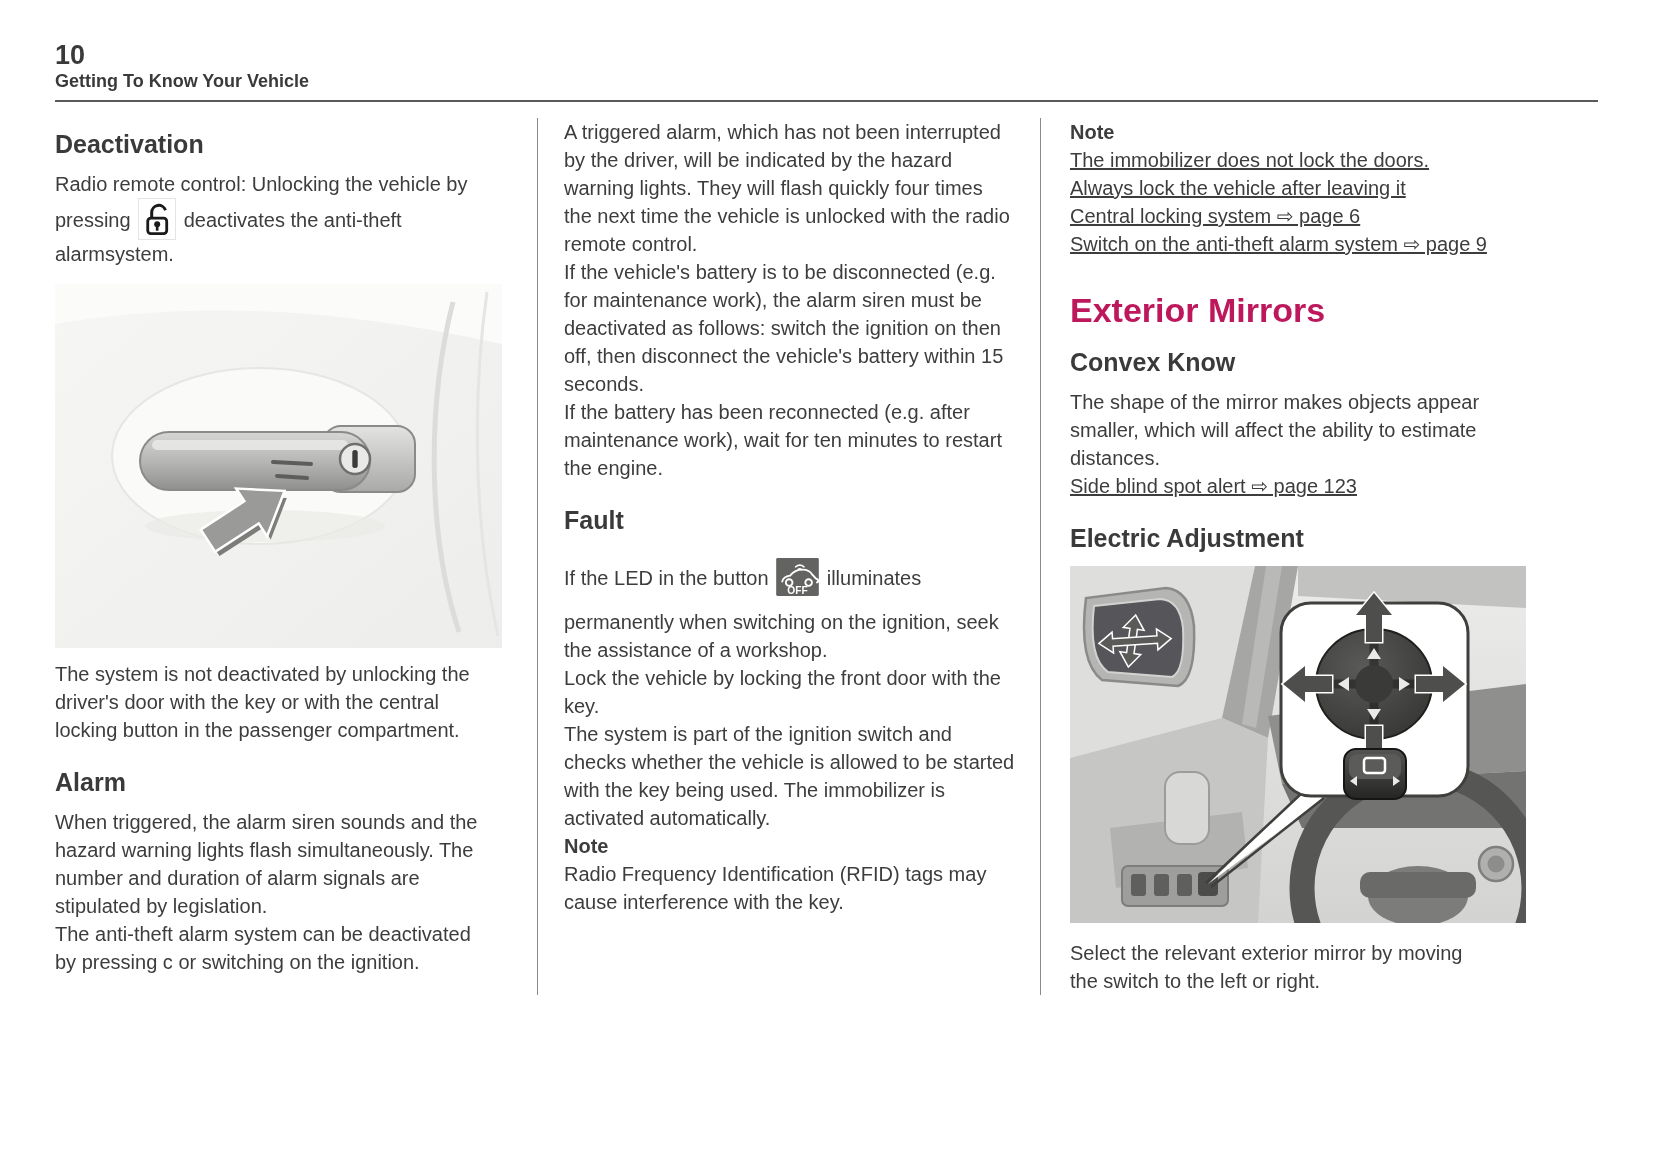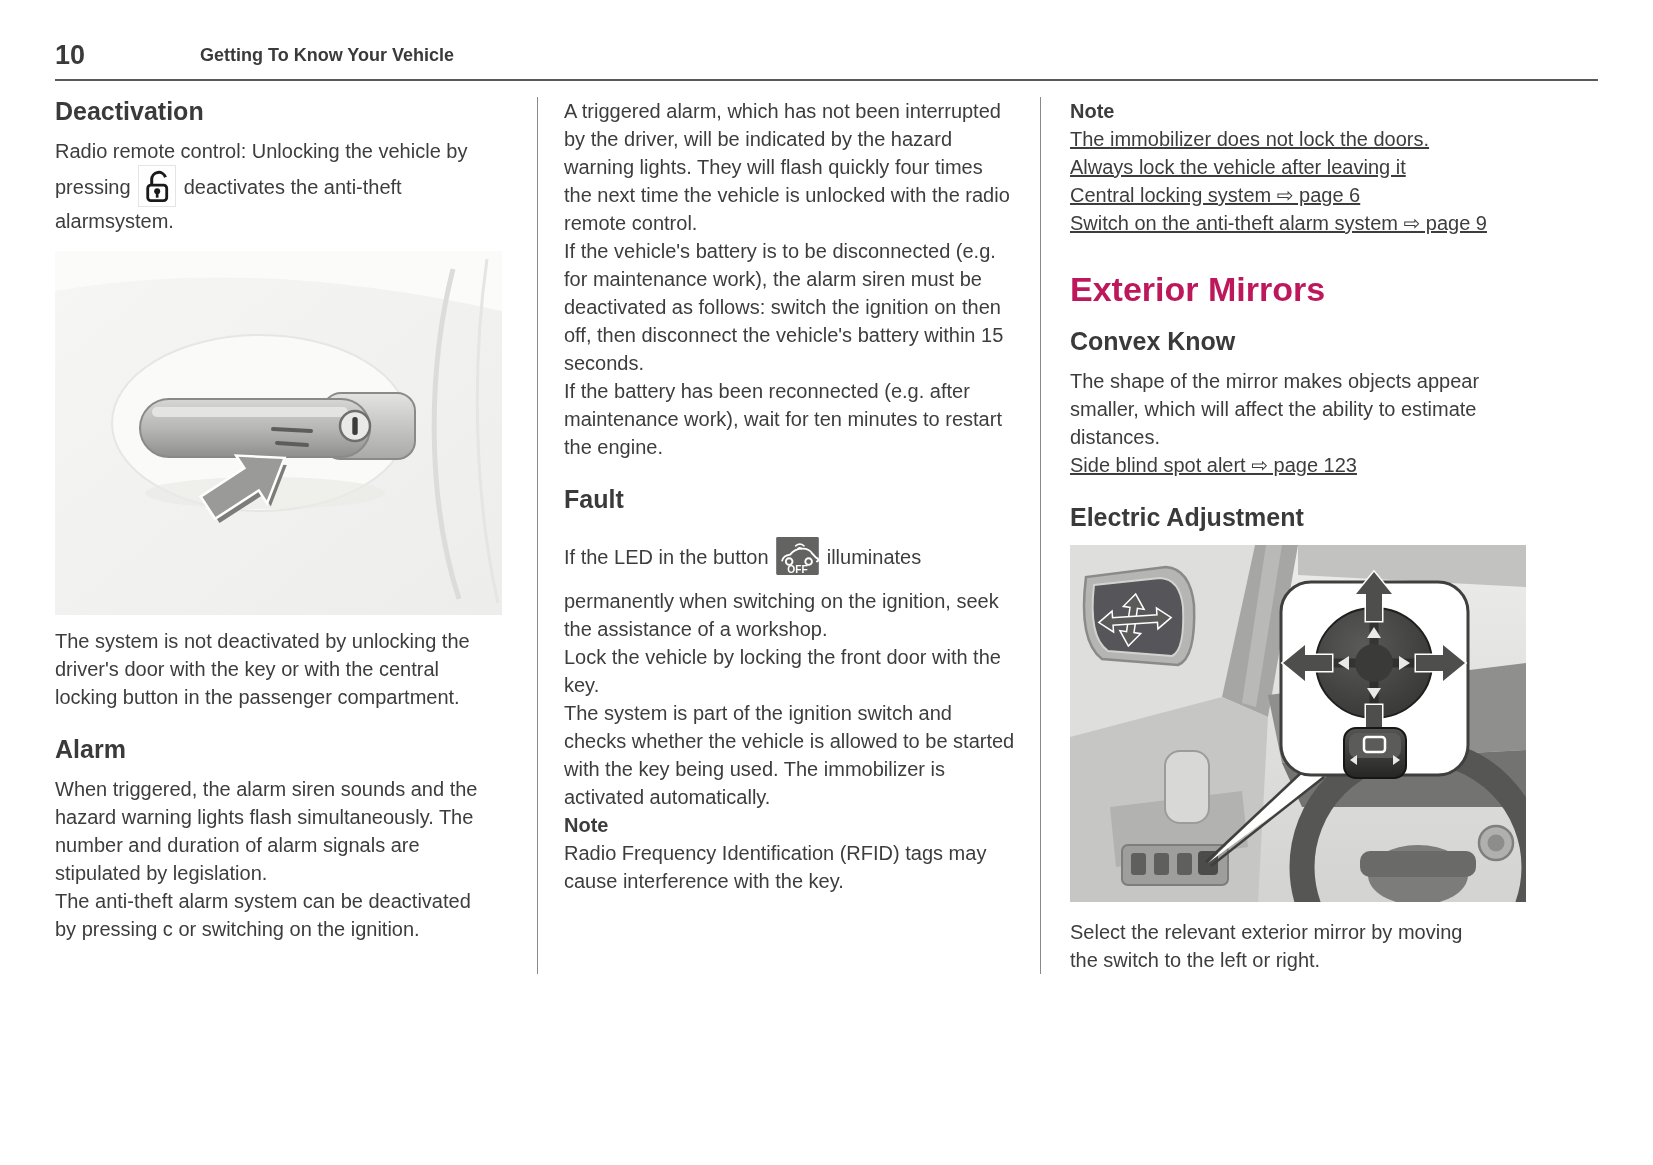--- a/index.html
+++ b/index.html
@@ -6,36 +6,36 @@
   body{
     width:1653px;height:1165px;background:#ffffff;
     font-family:"Liberation Sans", sans-serif;
     color:#3d3d3d;
     -webkit-font-smoothing:antialiased;
     overflow:hidden;
   }
   .page{padding:40px 55px 0 55px;}
 
   
-  .hdr{display:flex;align-items:center;}
+  .hdr{display:flex;align-items:flex-start;flex-direction:column;}
   .hdr .pnum{font-size:27px;font-weight:bold;width:145px;color:#3a3a3a;}
   .hdr .ptitle{font-size:18px;font-weight:bold;color:#3a3a3a;}
   .hdr-rule{border:none;border-top:2px solid #5a5a5a;margin:8px 0 0 0;}
 
   
   .cols{display:flex;margin-top:16px;align-items:stretch;}
   .col{font-size:20px;line-height:28px;}
   .col1{width:440px;padding-right:42px;border-right:1.5px solid #8a8a8a;}
   .col2{width:452px;padding-left:26px;padding-right:24px;border-right:1.5px solid #8a8a8a;}
   .col3{width:425px;padding-left:29px;}
   .col p{margin:0;}
   .note{font-weight:bold;}
 
   h2.sec{font-size:25px;font-weight:bold;color:#3a3a3a;margin:24px 0 12px 0;}
-  h2.sec.first{margin-top:0;}
+  h2.sec.first{margin-top:12px;}
   h1.big{font-size:34px;font-weight:bold;color:#be185d;margin:38px 0 18px 0;}
 
   .line{display:block;text-decoration:underline;}
 
   
   .icon-box{
     display:inline-block;border:1px solid #e4e4e2;background:#fff;
     padding:2px 3px 1px 3px;vertical-align:-11px;line-height:0;
     margin:0 2px;
   }

